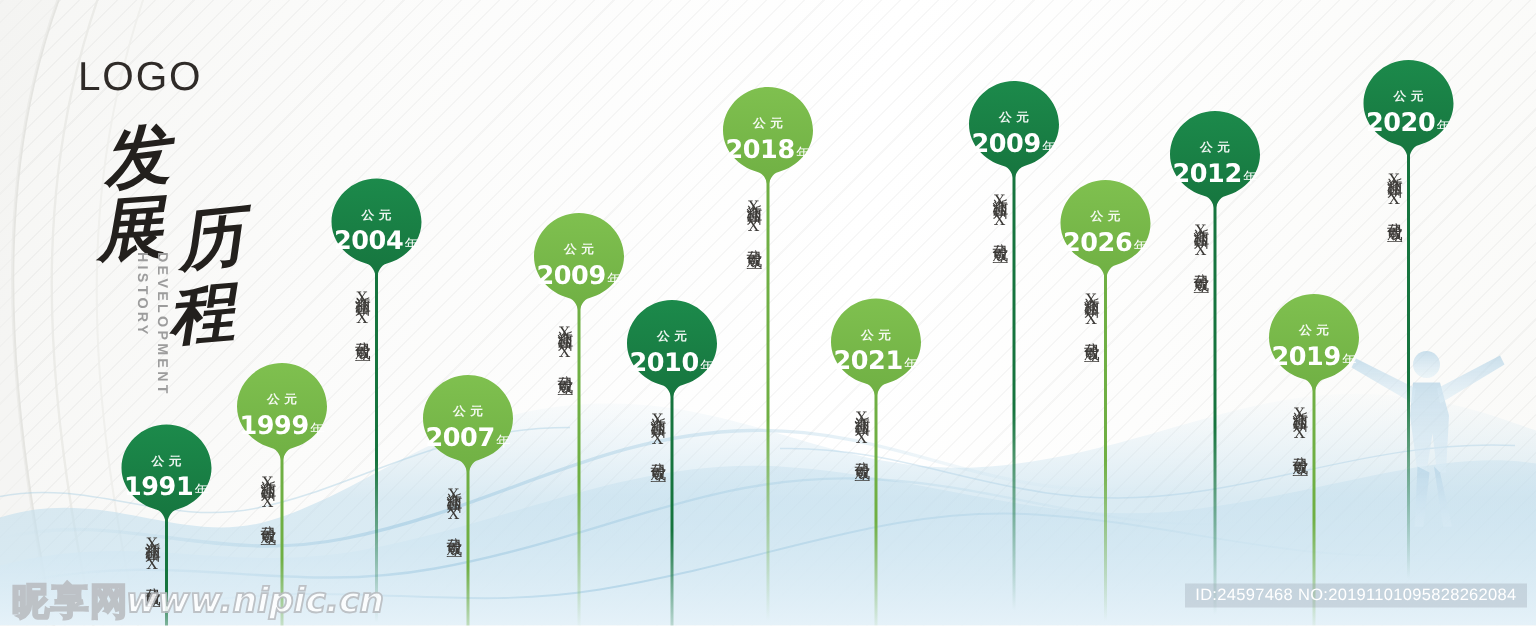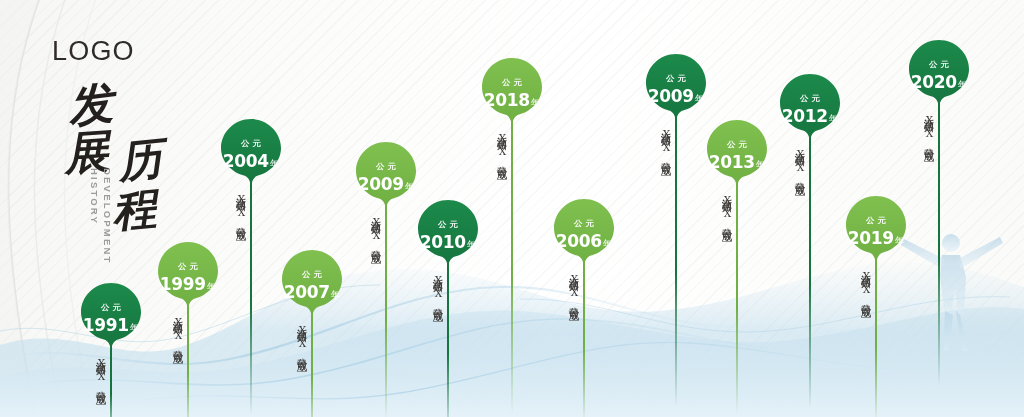--- a/index.html
+++ b/index.html
@@ -306,21 +306,21 @@
                 <stop offset="0%" stop-color="#7FC04F"></stop>
                 <stop offset="100%" stop-color="#6FAF43"></stop>
               </linearGradient>
             </defs>
             <path d="M31,2 C14.4,2 1,15.4 1,31 C1,44.2 11.2,55.2 24,58.6 C28.2,59.8 30.2,63.6 31,70 C31.8,63.6 33.8,59.8 38,58.6 C50.8,55.2 61,44.2 61,31 C61,15.4 47.6,2 31,2 Z" fill="url(#bg7)"></path>
           </svg>
         </div>
         <div class="bl-text">
           <div class="bl-era">公元</div>
           <div class="bl-year">
-            <span class="bl-num">2006</span>
+            <span class="bl-num">2021</span>
             <span class="bl-suffix">年</span>
           </div>
         </div>
         <div class="desc" style="left: 15px; top: 72px; height: 112px;">浙江台州XX公司成立</div>
       </div>
       <div class="marker" style="left: 645px; top: 52px;">
         <div class="stem" style="left: 30.2px; top: 58px; height: 297px; background: linear-gradient(rgb(22, 116, 62) 0%, rgb(22, 116, 62) 55%, rgba(255, 255, 255, 0) 100%);"></div>
         <div class="balloon">
           <svg width="62" height="76" viewBox="0 0 62 76">
             <defs>
@@ -350,21 +350,21 @@
                 <stop offset="0%" stop-color="#7FC04F"></stop>
                 <stop offset="100%" stop-color="#6FAF43"></stop>
               </linearGradient>
             </defs>
             <path d="M31,2 C14.4,2 1,15.4 1,31 C1,44.2 11.2,55.2 24,58.6 C28.2,59.8 30.2,63.6 31,70 C31.8,63.6 33.8,59.8 38,58.6 C50.8,55.2 61,44.2 61,31 C61,15.4 47.6,2 31,2 Z" fill="url(#bg9)"></path>
           </svg>
         </div>
         <div class="bl-text">
           <div class="bl-era">公元</div>
           <div class="bl-year">
-            <span class="bl-num">2013</span>
+            <span class="bl-num">2026</span>
             <span class="bl-suffix">年</span>
           </div>
         </div>
         <div class="desc" style="left: 15px; top: 72px; height: 112px;">浙江台州XX公司成立</div>
       </div>
       <div class="marker" style="left: 779px; top: 72px;">
         <div class="stem" style="left: 30.2px; top: 58px; height: 280px; background: linear-gradient(rgb(22, 116, 62) 0%, rgb(22, 116, 62) 55%, rgba(255, 255, 255, 0) 100%);"></div>
         <div class="balloon">
           <svg width="62" height="76" viewBox="0 0 62 76">
             <defs>
@@ -424,14 +424,19 @@
           <div class="bl-era">公元</div>
           <div class="bl-year">
             <span class="bl-num">2020</span>
             <span class="bl-suffix">年</span>
           </div>
         </div>
         <div class="desc" style="left: 15px; top: 72px; height: 112px;">浙江台州XX公司成立</div>
       </div>
     </div>
 
+  <div class="wm-nipic">
+    <span class="wm-cn">昵享网</span>
+    <span class="wm-url">www.nipic.cn</span>
+  </div>
+  <div class="wm-id">ID:24597468 NO:20191101095828262084</div>
 
 </div>
 
 </body></html>

